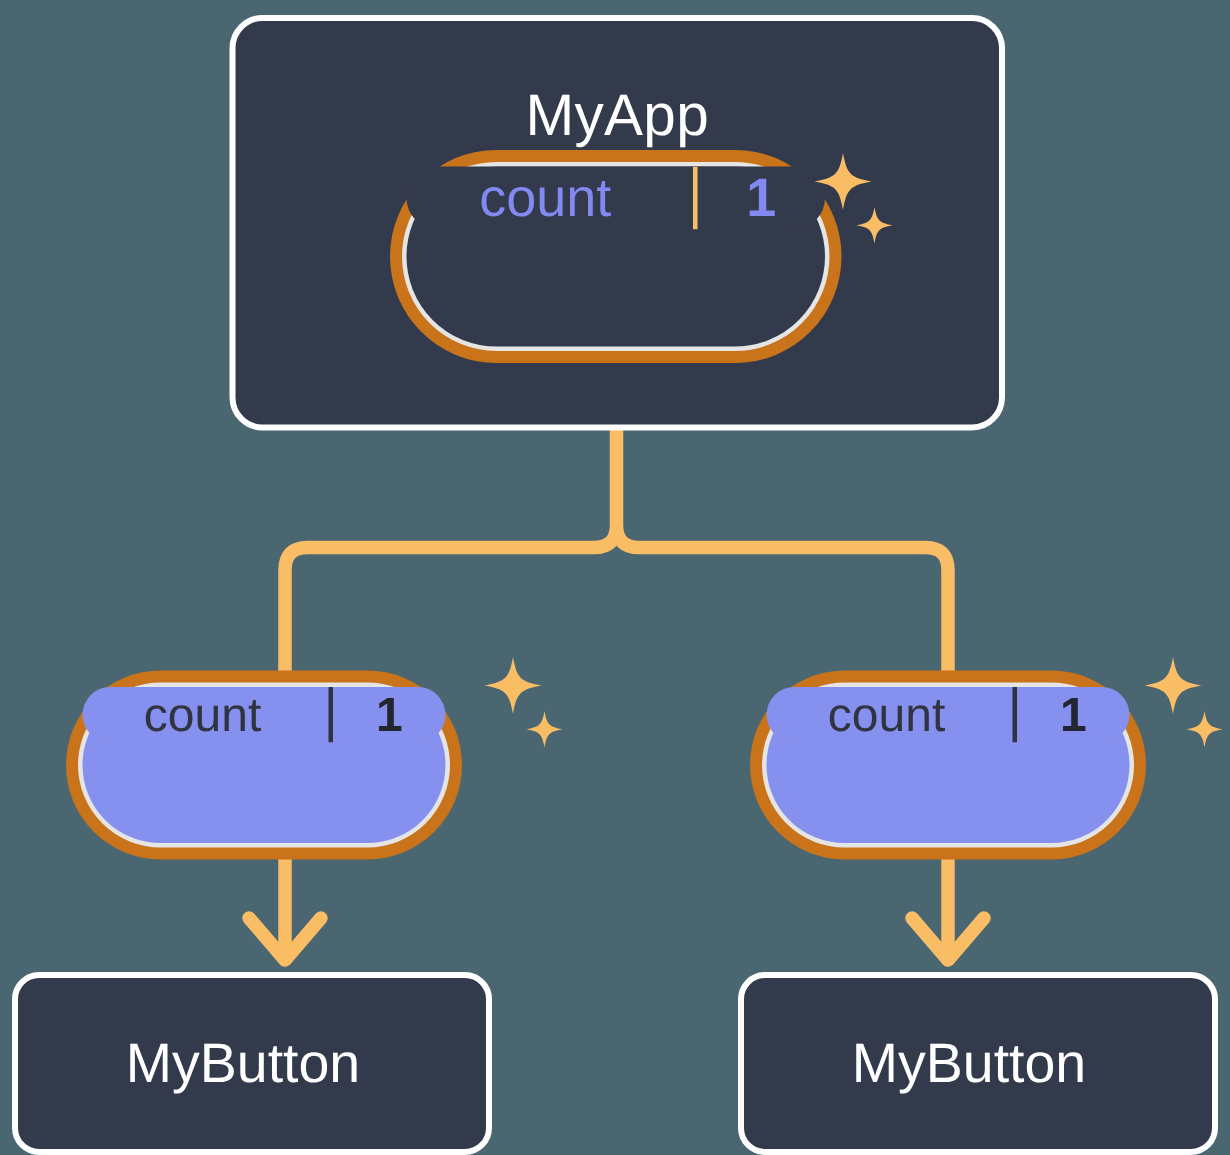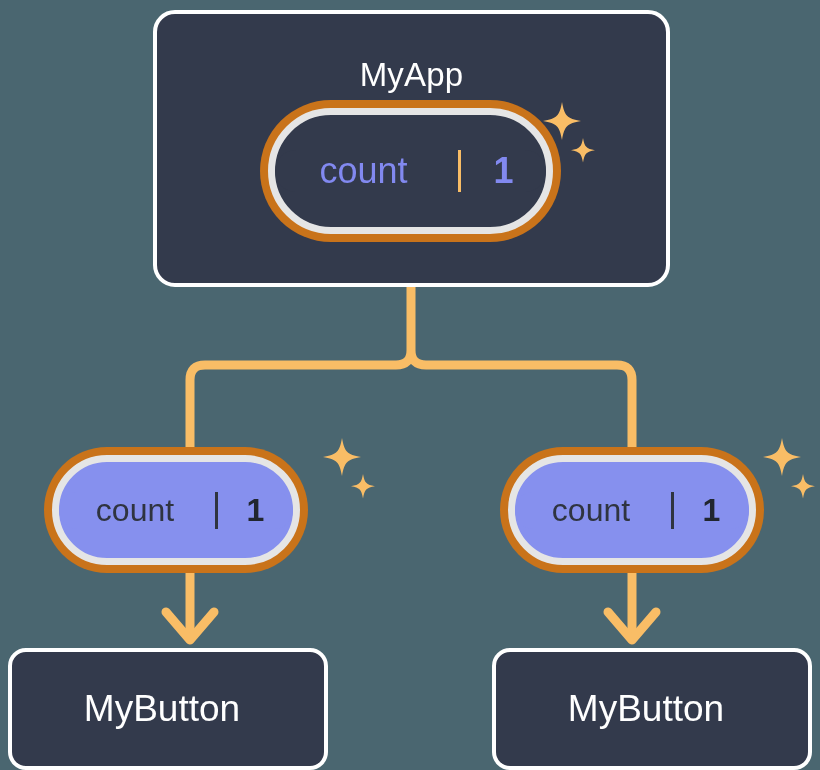--- a/index.html
+++ b/index.html
@@ -51,21 +51,21 @@
     top: 648px;
     width: 320px;
     height: 122px;
   }
   .card-title {
     position: absolute;
     left: 0;
     right: 0;
     text-align: center;
     color: #ffffff;
-    font-size: 33px;
+    font-size: 39px;
     font-weight: 400;
     letter-spacing: 0.2px;
     white-space: nowrap;
   }
   #card-myapp .card-title {
     top: 42px;
   }
   .btn-title {
     position: absolute;
     left: 0;
@@ -76,23 +76,23 @@
     font-size: 37px;
     font-weight: 400;
     white-space: nowrap;
   }
   
   .pill {
     position: absolute;
     box-sizing: border-box;
     border-radius: 999px;
     display: flex;
-    align-items: center;
+    align-items: flex-start;
     
-    border: 7px solid #e5e5e5;
+    border: 3px solid #e5e5e5;
     box-shadow: 0 0 0 8px #c9731a;
   }
   .pill-inner {
     display: flex;
     align-items: stretch;
     width: 100%;
     border-radius: 999px;
     overflow: hidden;
   }
   .pill-key, .pill-val {

